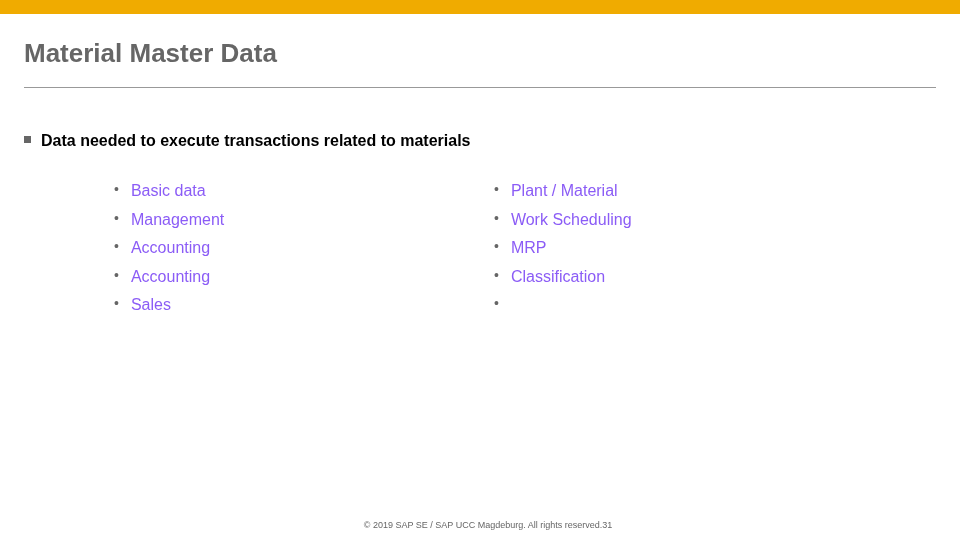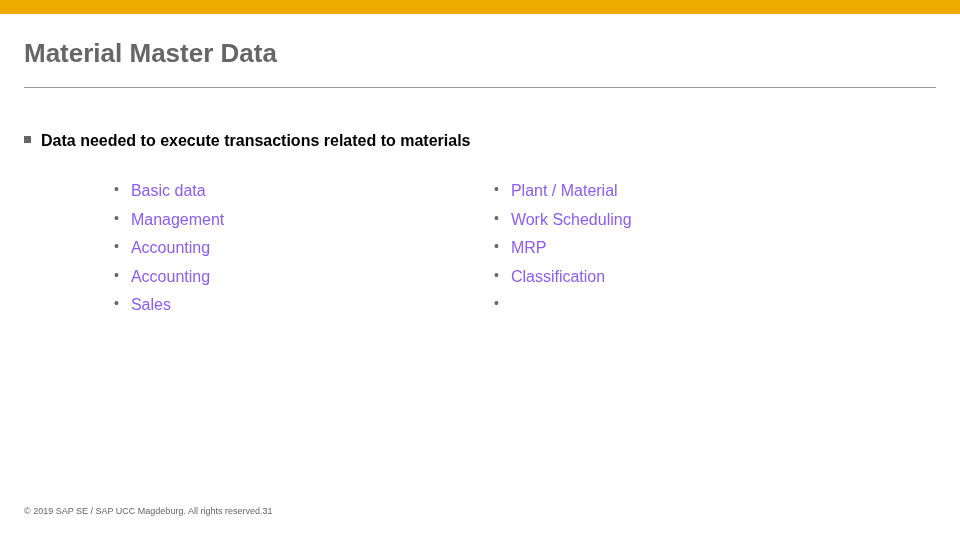--- a/index.html
+++ b/index.html
@@ -79,25 +79,25 @@
       margin-right: 12px;
       line-height: 1.4;
     }
     .sub-item .label {
       font-size: 16px;
       color: #8b5cf6;
       line-height: 1.4;
     }
     .footer {
       position: absolute;
-      bottom: 14px;
+      bottom: 0;
       left: 0;
       right: 0;
       display: flex;
-      justify-content: flex-start;
+      justify-content: center;
       padding: 8px 8px 10px 24px;
       font-size: 9px;
       color: #666666;
     }
   </style>
 </head>
 <body>
 
 <div class="accent-bar"></div>
 

